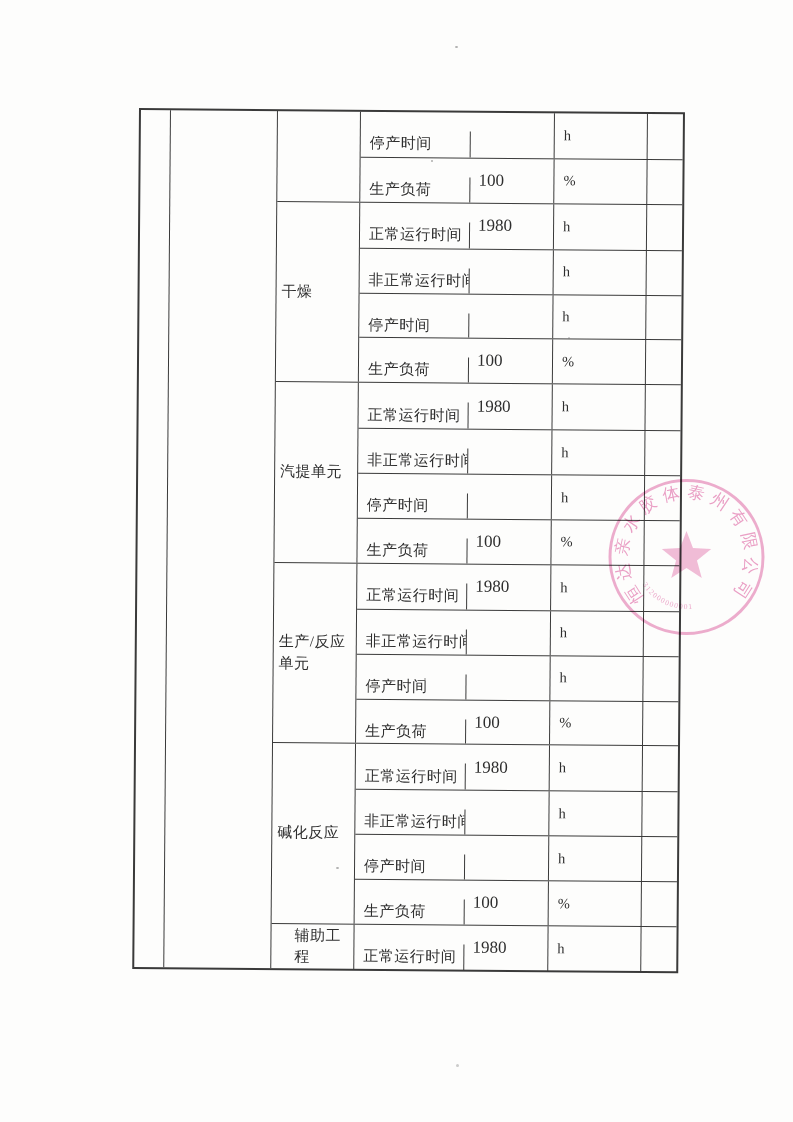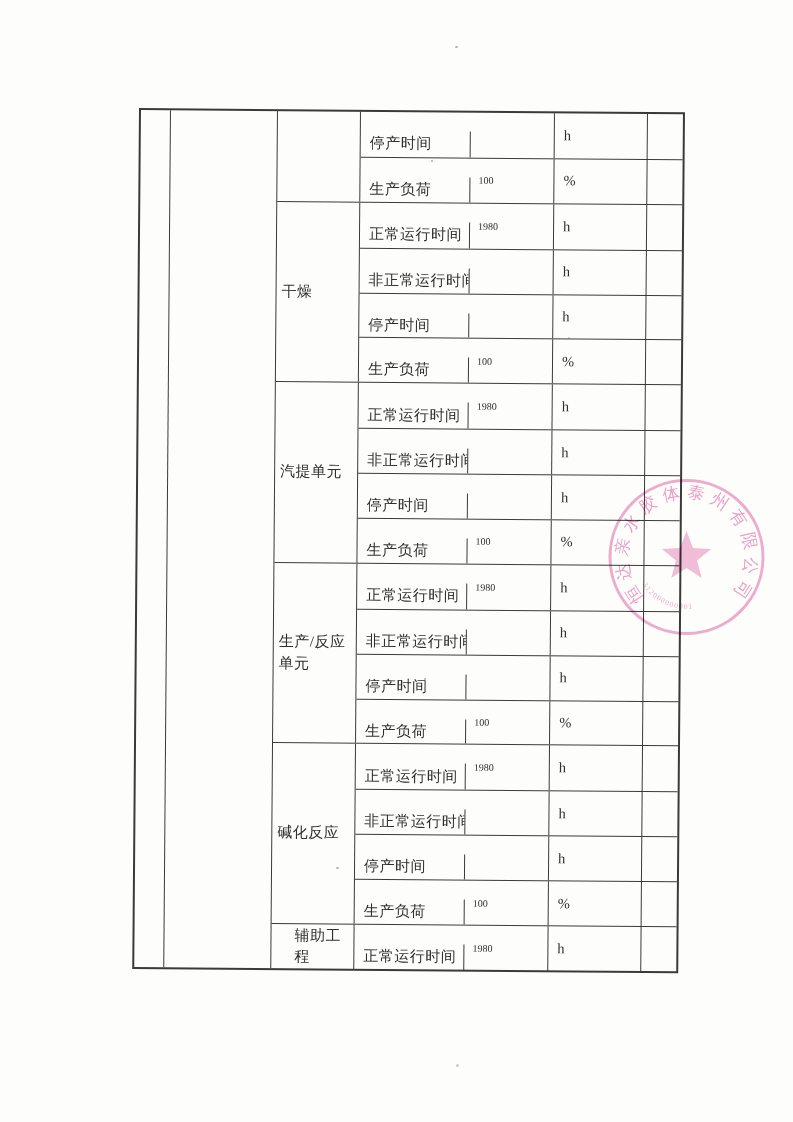--- a/index.html
+++ b/index.html
@@ -40,21 +40,21 @@
   }
   .rows { flex:1; display:flex; flex-direction:column; }
   .row  { display:flex; height:44.9px; box-sizing:border-box; }
   .row + .row { border-top:1.5px solid #3a3a3a; }
 
   .cell {
     box-sizing:border-box; display:flex; align-items:center;
     font-size:15px; overflow:hidden; white-space:nowrap;
   }
   .cell.c-label   { width:110px; border-right:1.5px solid #3a3a3a; padding-left:9px; letter-spacing:0.5px;margin-top:19px; }
-  .cell.c-value   { width:84px;  border-right:1.5px solid #3a3a3a; padding-left:8px; font-size:10px; }
+  .cell.c-value   { width:84px;  border-right:1.5px solid #3a3a3a; padding-left:8px; font-size:17px; }
   .cell.c-measure { width:93px;  border-right:1.5px solid #3a3a3a; padding-left:9px; font-size:14.5px; }
   .cell.c-tail    { flex:1; }
 
   
   .seal {
     position:absolute; left:598px; top:468px;
     width:177px; height:178px;
     mix-blend-mode:multiply;
     opacity:0.88;
     pointer-events:none;

